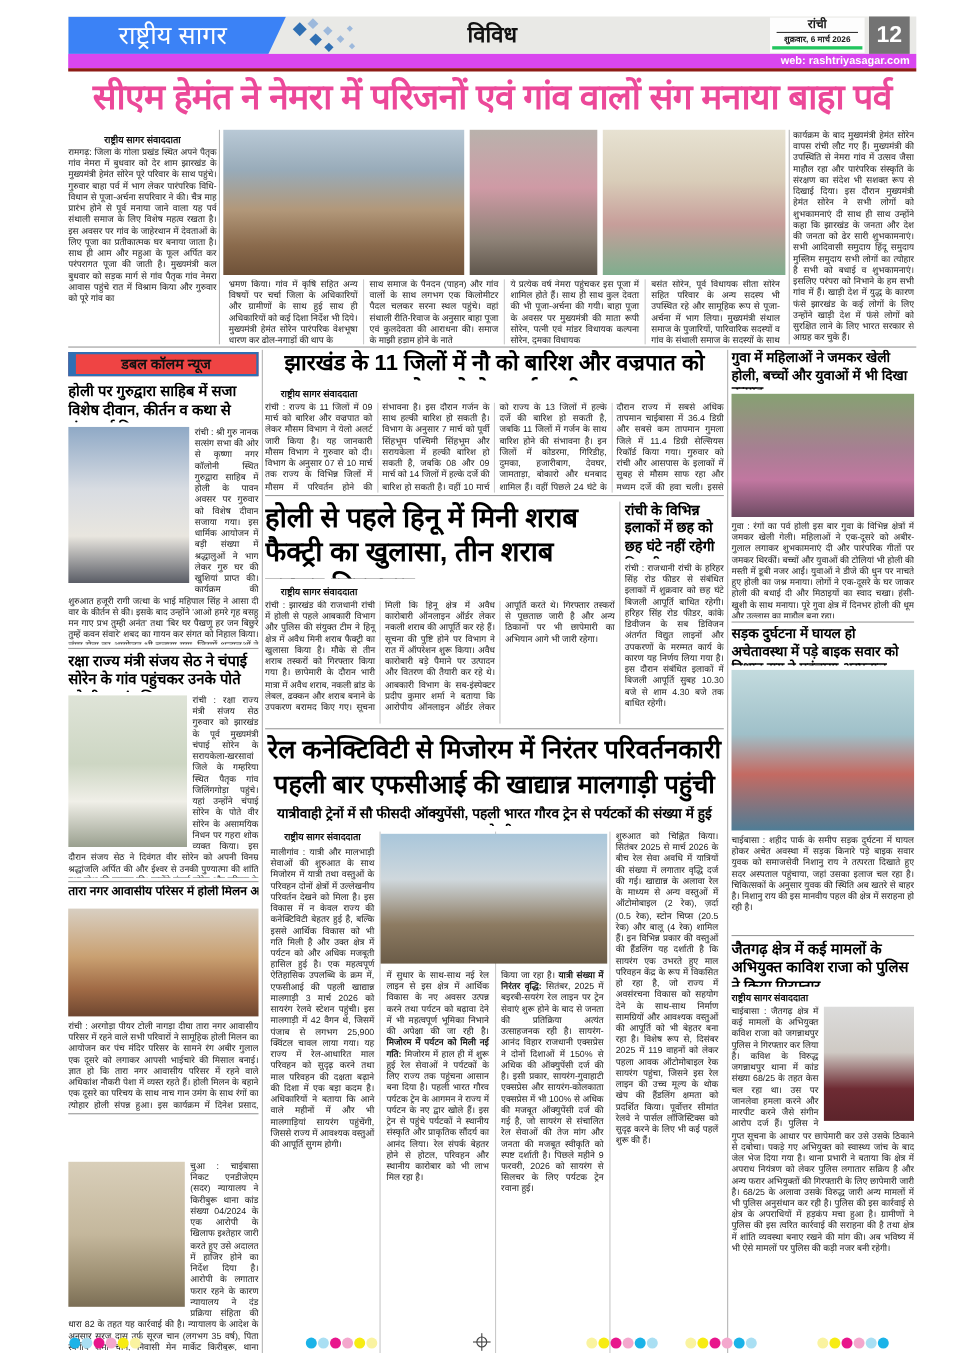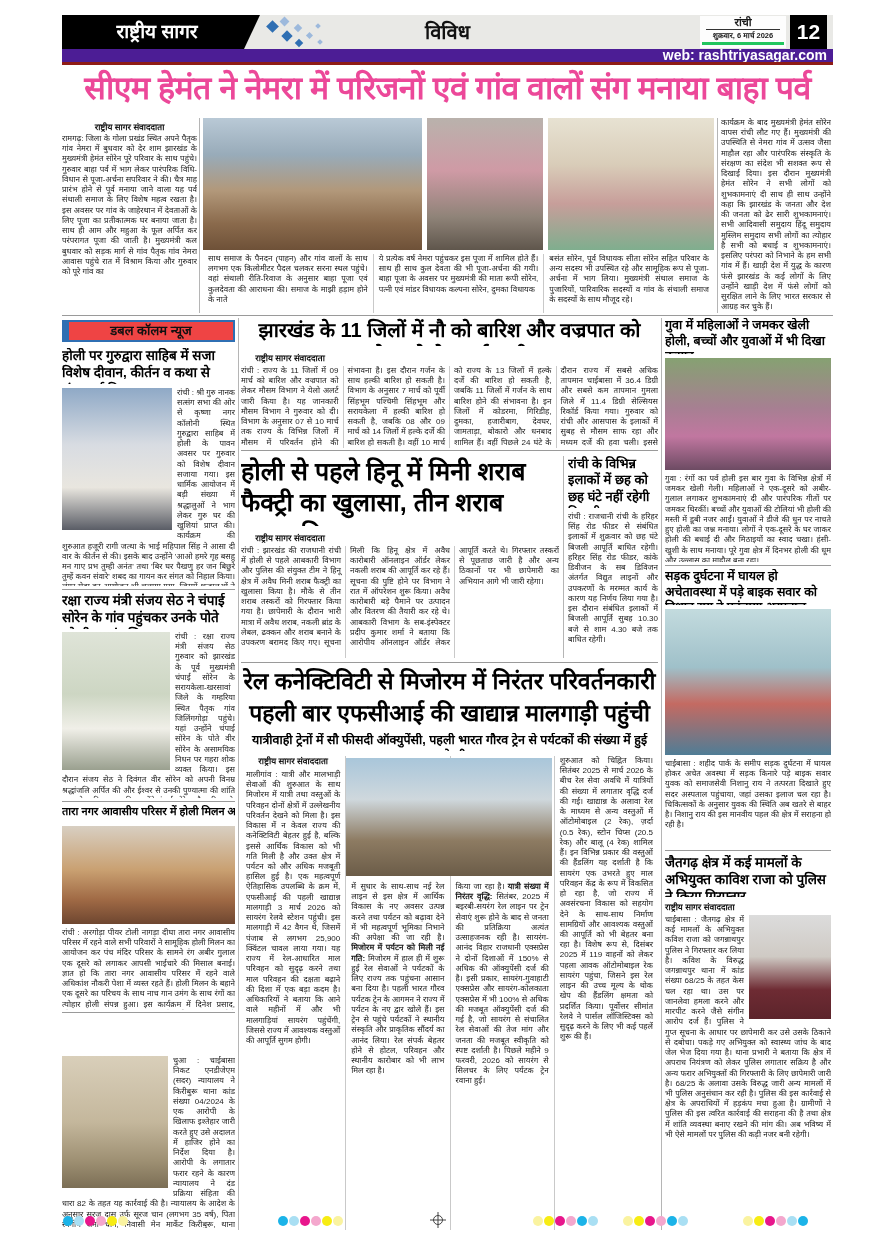--- a/index.html
+++ b/index.html
@@ -1,34 +1,34 @@
 <!DOCTYPE html>
 <html><head>
 <meta charset="utf-8">
 <style>
   html,body{margin:0;padding:0;background:#ffffff;}
   .page{position:relative;width:877px;height:1241px;background:#fff;overflow:hidden;
         font-family:"Liberation Sans","DejaVu Sans",sans-serif;color:#1a1a1a;}
   .abs{position:absolute;}
   
   .mast-strip{left:62px;top:15px;width:771px;height:34px;background:#e9e9e6;}
-  .mast-blue{left:62px;top:15px;width:198px;height:34px;background:#000000;
+  .mast-blue{left:62px;top:15px;width:198px;height:34px;background:#3b82f6;
              clip-path:polygon(0 0,100% 0,calc(100% - 16px) 100%,0 100%);
-             color:#fff;font-weight:700;font-size:19px;line-height:34px;text-align:center;padding-right:8px;box-sizing:border-box;}
+             color:#fff;font-weight:400;font-size:23px;line-height:34px;text-align:center;padding-right:8px;box-sizing:border-box;}
   .mast-section{left:62px;top:15px;width:771px;height:34px;text-align:center;
                 font-weight:800;font-size:20px;line-height:34px;color:#111;}
   .dia{position:absolute;background:#2f6fb3;transform:rotate(45deg);}
   .dia.lt{background:#9db9dc;}
   .mast-city{left:700px;top:16px;width:86px;height:32px;background:#fdfdfd;text-align:center;}
   .mast-city .c{font-size:11px;font-weight:800;line-height:13px;border-bottom:1px solid #333;margin:0 6px;}
   .mast-city .d{font-size:7.5px;font-weight:700;line-height:12px;border-bottom:3px solid #22c55e;margin:0 2px;}
-  .mast-page{left:790px;top:15px;width:37px;height:34px;background:#000000;color:#fff;
+  .mast-page{left:790px;top:15px;width:37px;height:34px;background:#737373;color:#fff;
              font-weight:800;font-size:21px;line-height:34px;text-align:center;}
-  .mast-web{left:62px;top:49px;width:771px;height:13px;background:#4c1d95;color:#fff;
-            font-size:14px;font-weight:700;line-height:13px;text-align:right;padding-right:6px;box-sizing:border-box;}
+  .mast-web{left:62px;top:49px;width:771px;height:13px;background:#d946ef;color:#fff;
+            font-size:10px;font-weight:700;line-height:13px;text-align:right;padding-right:6px;box-sizing:border-box;}
   .mast-redline{left:62px;top:62px;width:771px;height:3px;background:#8e1c16;}
   
   .main-head{left:62px;top:66px;width:771px;height:46px;text-align:center;font-weight:800;
              font-size:32px;line-height:44px;color:#ec4899;letter-spacing:-0.5px;}
   .byline{font-size:8.5px;font-weight:800;text-align:center;color:#111;}
   .bt{font-size:8px;line-height:1.28;text-align:justify;overflow:hidden;color:#1c1c1c;}
   .h-md{font-weight:800;color:#000;line-height:1.25;}
   .h13{font-size:13.5px;}
   .h12{font-size:12.5px;}
   .sep-h{background:#9a9a9a;height:1px;}
@@ -99,20 +99,21 @@
 
   <div class="abs main-head">सीएम हेमंत ने नेमरा में परिजनों एवं गांव वालों संग मनाया बाहा पर्व</div>
 
   <div class="abs byline" style="left:62px;top:121px;width:135px;">राष्ट्रीय सागर संवाददाता</div>
   <div class="abs bt" style="left:62px;top:134px;width:135px;height:178px;">रामगढ़: जिला के गोला प्रखंड स्थित अपने पैतृक गांव नेमरा में बुधवार को देर शाम झारखंड के मुख्यमंत्री हेमंत सोरेन पूरे परिवार के साथ पहुंचे। गुरुवार बाहा पर्व में भाग लेकर पारंपरिक विधि-विधान से पूजा-अर्चना सपरिवार ने की। चैत्र माह प्रारंभ होने से पूर्व मनाया जाने वाला यह पर्व संथाली समाज के लिए विशेष महत्व रखता है। इस अवसर पर गांव के जाहेरथान में देवताओं के लिए पूजा का प्रतीकात्मक घर बनाया जाता है। साथ ही आम और महुआ के फूल अर्पित कर परंपरागत पूजा की जाती है। मुख्यमंत्री कल बुधवार को सड़क मार्ग से गांव पैतृक गांव नेमरा आवास पहुंचे रात में विश्राम किया और गुरुवार को पूरे गांव का</div>
   <div class="abs sep-v" style="left:199px;top:118px;height:195px;"></div>
   <div class="abs ph ph-procession" style="left:203px;top:118px;width:219px;height:132px;"></div>
   <div class="abs ph ph-cooking" style="left:427px;top:118px;width:116px;height:132px;"></div>
   <div class="abs ph ph-arches" style="left:548px;top:118px;width:166px;height:132px;"></div>
   <div class="abs ustory-row" style="left:203px;top:254px;width:511px;height:59px;">
+    <div class="ustory-col bt">भ्रमण किया। गांव में कृषि सहित अन्य विषयों पर चर्चा जिला के अधिकारियों और ग्रामीणों के साथ हुई साथ ही अधिकारियों को कई दिशा निर्देश भी दिये। मुख्यमंत्री हेमंत सोरेन पारंपरिक वेशभूषा धारण कर ढोल-नगाड़ों की थाप के</div>
     <div class="ustory-col bt">साथ समाज के पैनदन (पाहन) और गांव वालों के साथ लगभग एक किलोमीटर पैदल चलकर सरना स्थल पहुंचे। वहां संथाली रीति-रिवाज के अनुसार बाहा पूजा एवं कुलदेवता की आराधना की। समाज के माझी हड़ाम होने के नाते</div>
     <div class="ustory-col bt">ये प्रत्येक वर्ष नेमरा पहुंचकर इस पूजा में शामिल होते हैं। साथ ही साथ कुल देवता की भी पूजा-अर्चना की गयी। बाहा पूजा के अवसर पर मुख्यमंत्री की माता रूपी सोरेन, पत्नी एवं मांडर विधायक कल्पना सोरेन, दुमका विधायक</div>
     <div class="ustory-col bt">बसंत सोरेन, पूर्व विधायक सीता सोरेन सहित परिवार के अन्य सदस्य भी उपस्थित रहे और सामूहिक रूप से पूजा-अर्चना में भाग लिया। मुख्यमंत्री संथाल समाज के पुजारियों, पारिवारिक सदस्यों व गांव के संथाली समाज के सदस्यों के साथ मौजूद रहे।</div>
   </div>
   <div class="abs sep-v" style="left:717px;top:118px;height:195px;"></div>
   <div class="abs bt" style="left:721px;top:118px;width:110px;height:195px;">कार्यक्रम के बाद मुख्यमंत्री हेमंत सोरेन वापस रांची लौट गए हैं। मुख्यमंत्री की उपस्थिति से नेमरा गांव में उत्सव जैसा माहौल रहा और पारंपरिक संस्कृति के संरक्षण का संदेश भी सशक्त रूप से दिखाई दिया। इस दौरान मुख्यमंत्री हेमंत सोरेन ने सभी लोगों को शुभकामनाएं दी साथ ही साथ उन्होंने कहा कि झारखंड के जनता और देश की जनता को ढेर सारी शुभकामनाएं। सभी आदिवासी समुदाय हिंदू समुदाय मुस्लिम समुदाय सभी लोगों का त्योहार है सभी को बधाई व शुभकामनाएं। इसलिए परंपरा को निभाने के हम सभी गांव में हैं। खाड़ी देश में युद्ध के कारण फंसे झारखंड के कई लोगों के लिए उन्होंने खाड़ी देश में फंसे लोगों को सुरक्षित लाने के लिए भारत सरकार से आग्रह कर चुके हैं।</div>
 
   <div class="abs sep-h" style="left:62px;top:315px;width:771px;"></div>
 
   <div class="abs dblbox">डबल कॉलम न्यूज</div>

